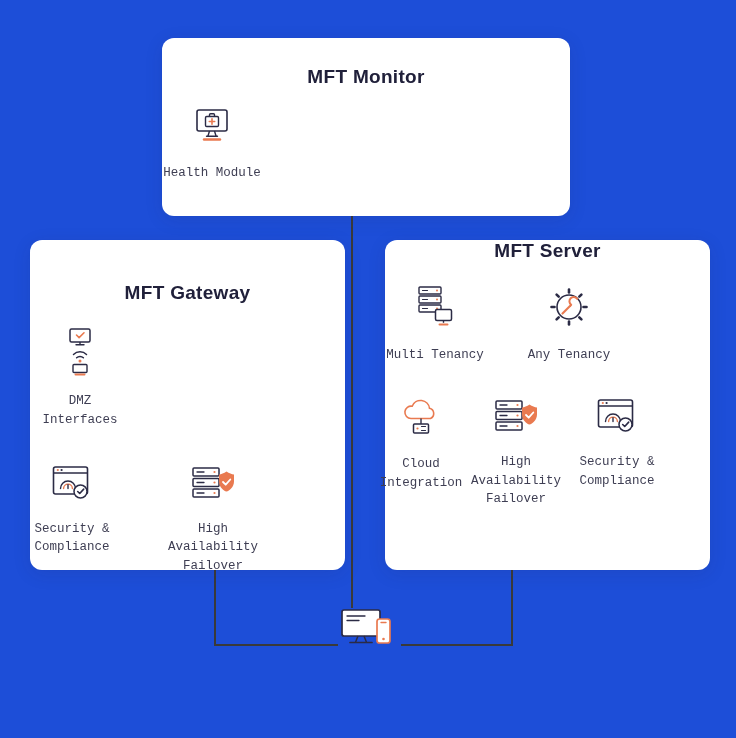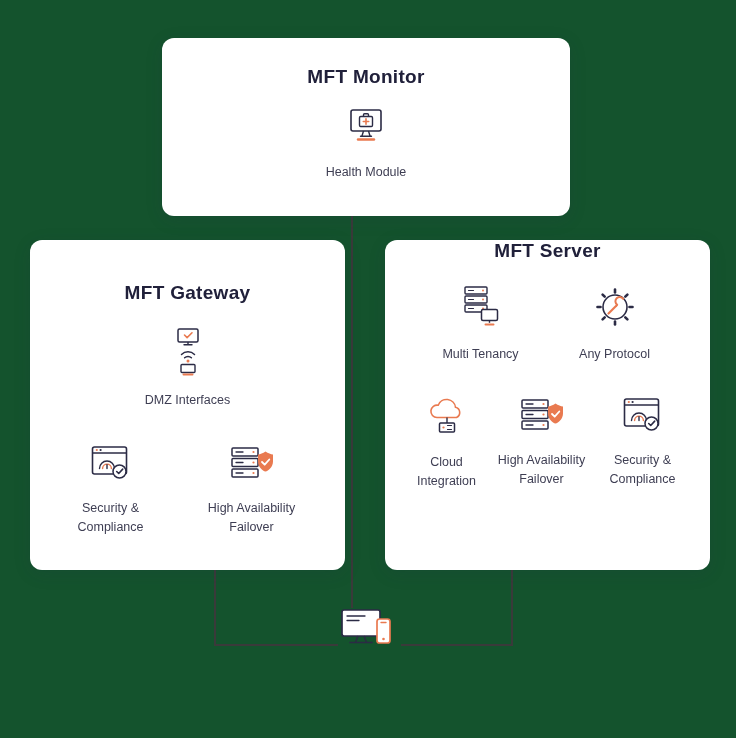--- a/index.html
+++ b/index.html
@@ -1,28 +1,28 @@
 <!DOCTYPE html>
 <html><head>
 <meta charset="utf-8">
 <style>
   * { margin:0; padding:0; box-sizing:border-box; }
   html,body { background:#ffffff; }
   body { font-family:"Liberation Sans", sans-serif; }
-  .canvas { position:relative; width:736px; height:738px; background:#14532d; overflow:hidden; }
+  .canvas { position:relative; width:736px; height:738px; background:#1d4ed8; overflow:hidden; }
 
   .connector { position:absolute; background:#3a3a3a; }
   .connector.v { width:2px; }
   .connector.h { height:2px; }
 
   .card { position:absolute; background:#ffffff; border-radius:12px;
           box-shadow:0 4px 18px rgba(45,45,80,0.12), 0 0 2px rgba(45,45,80,0.06); }
   .card-title { font-size:19px; font-weight:bold; color:#20203a; text-align:center; letter-spacing:.3px; }
 
-  .row { display:flex; justify-content:center; align-items:flex-start; }
+  .row { display:flex; align-items:flex-start;font-family:Liberation Mono, monospace; }
   .item { display:flex; flex-direction:column; align-items:center; gap:11px; }
   .item-label { font-size:12.5px; color:#3e3e53; text-align:center; line-height:1.5; }
 
   
   .monitor-card { left:162px; top:38px; width:408px; height:178px; }
   .monitor-card .card-title { margin-top:28px; }
   .monitor-card .row { margin-top:20px; gap:86px; }
 
   .gateway-card { left:30px; top:240px; width:315px; height:330px; }
   .gateway-card .card-title { margin-top:42px; }
@@ -161,21 +161,21 @@
                 <path d="M37.5 23 h3"></path>
               <path d="M12.7 12.7 l-2.1 -2.1"></path>
                 <path d="M33.3 33.3 l2.1 2.1"></path>
               <path d="M33.3 12.7 l2.1 -2.1"></path>
                 <path d="M12.7 33.3 l-2.1 2.1"></path>
             </g>
             <path d="M25.2 20.8 a4.3 4.3 0 1 1 6 -6" stroke="#E97A50" stroke-width="2" stroke-linecap="round"></path>
             <path d="M24.5 21.5 L16.5 29.5" stroke="#E97A50" stroke-width="2.2" stroke-linecap="round"></path>
           </svg>
         </span>
-        <span class="item-label">Any Protocol</span>
+        <span class="item-label">Any Tenancy</span>
       </div>
     </div>
     <div class="row row2">
       <div class="item w72">
         <span>
           <svg width="46" height="42" viewBox="0 0 46 42" fill="none">
             <path d="M32.5 21.5 H13 a6.2 6.2 0 1 1 1.2 -12.3 a9 9 0 0 1 17.3 2.1 a5.4 5.4 0 0 1 1 10.2 z" stroke="#E97A50" stroke-width="1.6" stroke-linejoin="round"></path>
             <path d="M23 21.5 v5.5" stroke="#2B2B45" stroke-width="1.4"></path>
             <rect x="15.5" y="27" width="15" height="9" rx="1" stroke="#2B2B45" stroke-width="1.5"></rect>
             <circle cx="19.5" cy="31.5" r="1.1" fill="#E97A50"></circle>

